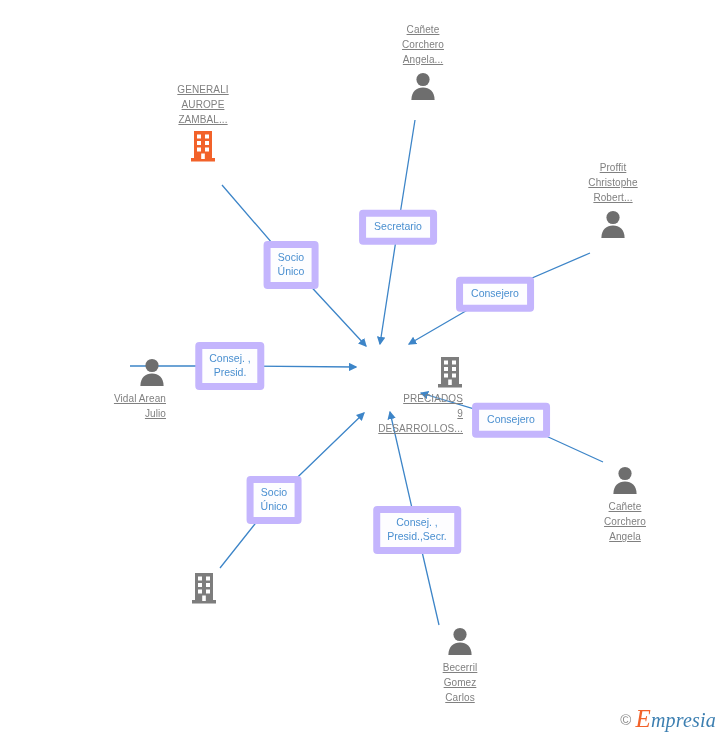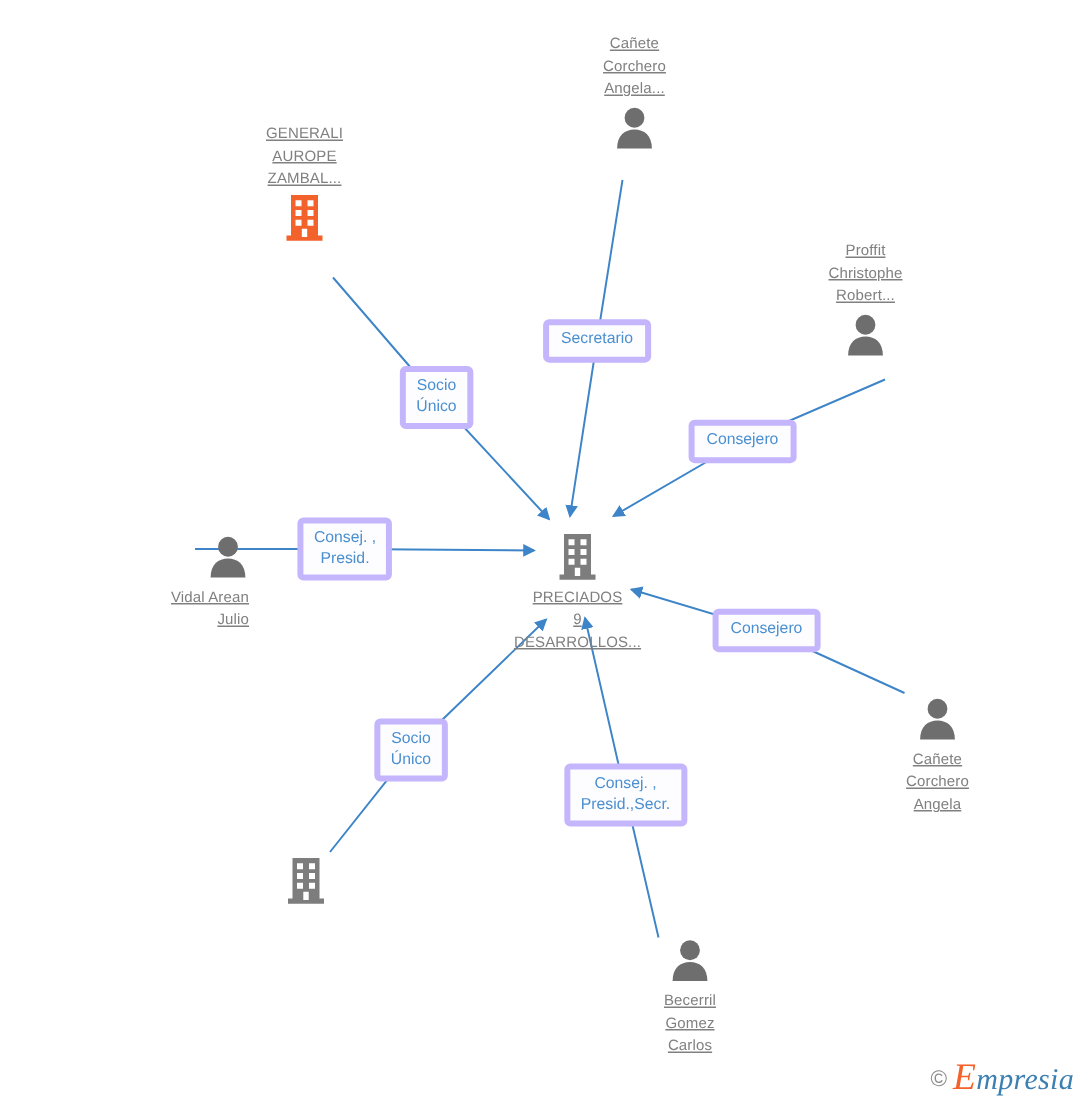--- a/index.html
+++ b/index.html
@@ -44,21 +44,21 @@
   }
   .node.below .icon{margin-bottom:2px;}
   .node.above .label{margin-bottom:2px;}
 
   .icon svg{display:inline-block;vertical-align:middle;}
 
   
   .edge-label{
     position:absolute;
     box-sizing:border-box;
-    border:4px solid #c4b5fd;
+    border:7px solid #c4b5fd;
     border-radius:4px;
     background:#fdfdff;
     color:#4a8fd0;
     font-size:10.5px;
     line-height:13.5px;
     text-align:center;
     padding:3px 7px 4px;
     white-space:pre-line;
     transform:translate(-50%,-50%);
   }
@@ -134,30 +134,30 @@
       </div>
       <div class="node above" style="left: 423px; top: 22px;">
         <span class="label">Cañete
 Corchero
 Angela...</span>
         <span class="icon"><svg width="28" height="30" viewBox="0 0 28 30" aria-hidden="true">
             <circle cx="14" cy="8.5" r="6.6" fill="#6e6e6e"></circle>
             <path d="M2.4 29 C2.4 20.4 7.6 16.4 14 16.4 C20.4 16.4 25.6 20.4 25.6 29 Z" fill="#6e6e6e"></path>
           </svg></span>
       </div>
-      <div class="node above" style="left: 577px; top: 160px;">
+      <div class="node above" style="left: 613px; top: 160px;">
         <span class="label">Proffit
 Christophe
 Robert...</span>
         <span class="icon"><svg width="28" height="30" viewBox="0 0 28 30" aria-hidden="true">
             <circle cx="14" cy="8.5" r="6.6" fill="#6e6e6e"></circle>
             <path d="M2.4 29 C2.4 20.4 7.6 16.4 14 16.4 C20.4 16.4 25.6 20.4 25.6 29 Z" fill="#6e6e6e"></path>
           </svg></span>
       </div>
-      <div class="node below" style="left: 385px; top: 355px;">
+      <div class="node below" style="left: 398px; top: 355px; text-align: right;">
         <span class="icon"><svg width="26" height="32" viewBox="0 0 26 32" aria-hidden="true">
             <rect x="4" y="1" width="18" height="28" fill="#7d7d7d"></rect>
             <rect x="1" y="28" width="24" height="3.5" fill="#7d7d7d"></rect>
             <rect x="7" y="4.5" width="4" height="4" fill="#ffffff"></rect>
             <rect x="15" y="4.5" width="4" height="4" fill="#ffffff"></rect>
             <rect x="7" y="11" width="4" height="4" fill="#ffffff"></rect>
             <rect x="15" y="11" width="4" height="4" fill="#ffffff"></rect>
             <rect x="7" y="17.5" width="4" height="4" fill="#ffffff"></rect>
             <rect x="15" y="17.5" width="4" height="4" fill="#ffffff"></rect>
             <rect x="11.2" y="23.5" width="3.6" height="5.5" fill="#ffffff"></rect>

